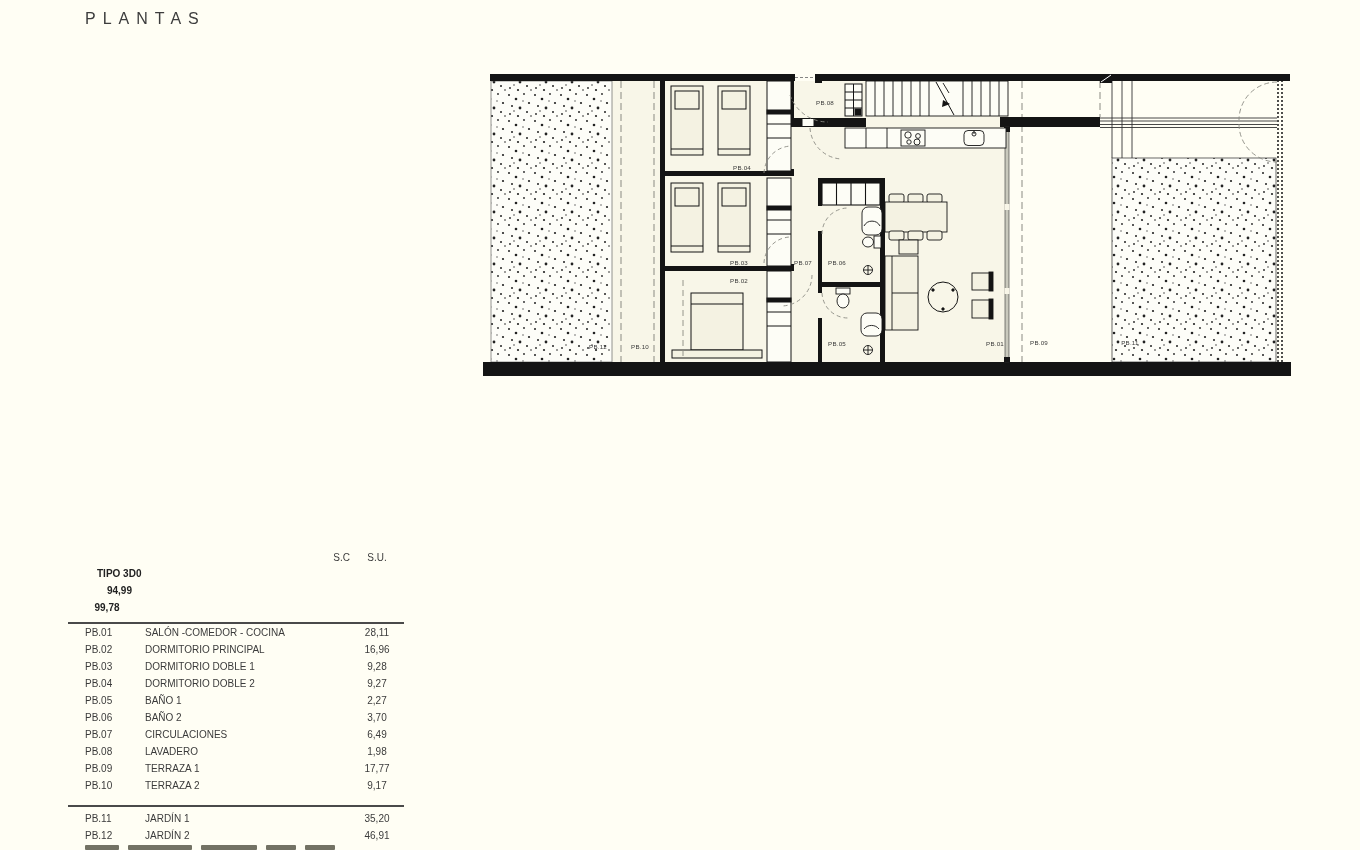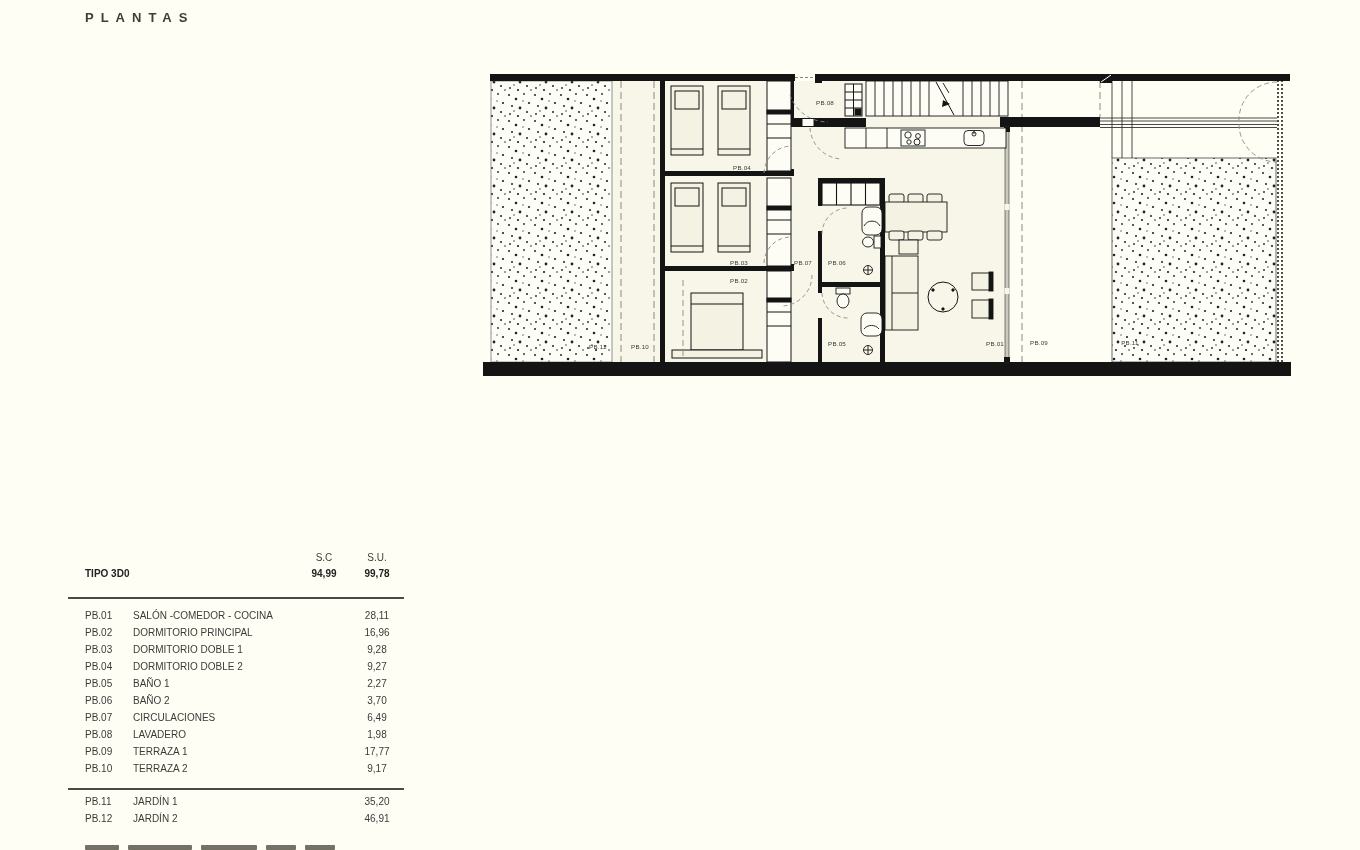--- a/index.html
+++ b/index.html
@@ -1,34 +1,34 @@
 <!DOCTYPE html>
 <html><head>
 <meta charset="utf-8">
 <style>
   html,body{margin:0;padding:0;width:1360px;height:850px;overflow:hidden;
     background:#FFFEF4;font-family:"Liberation Sans", sans-serif;color:#3b3b3b;}
   #sheet{position:relative;width:1360px;height:850px;}
 
-  .sheet-title{position:absolute;left:85px;top:10px;font-size:13px;
-    letter-spacing:7px;color:#3d3d3d;font-weight:700;}
+  .sheet-title{position:absolute;left:85px;top:10px;font-size:16px;
+    letter-spacing:7px;color:#3d3d3d;font-weight:400;}
 
   
   #plan{position:absolute;left:481px;top:66px;}
 
   
   #area-table{position:absolute;left:68px;top:551px;width:336px;font-size:10px;}
   #area-table .thead{display:flex;line-height:14px;}
   #area-table .trow{display:flex;line-height:17px;align-items:baseline;}
   .c-code{width:48px;padding-left:17px;flex:none;}
-  .c-name{flex:1;}
-  .c-sc{width:52px;text-align:center;flex:none;}
+  .c-name{flex:1;margin-left:12px;}
+  .c-sc{width:52px;text-align:right;flex:none;}
   .c-su{width:54px;text-align:center;flex:none;}
   .type-row{font-weight:bold;color:#222;border-bottom:2px solid #4a4a4a;
-    padding-bottom:15px;margin-bottom:8px;}
+    padding-bottom:6px;margin-bottom:0;flex-direction:column;}
   .type-row .c-code{padding-left:17px;width:150px;}
   .outdoor-sep{border-top:2px solid #4a4a4a;margin-top:11px;padding-top:3px;}
 
   
   #bottom-crop{position:absolute;left:85px;top:845px;height:5px;display:flex;gap:9px;}
   #bottom-crop span{display:block;height:5px;background:#5a594a;opacity:.85;border-radius:1px;}
 </style>
 </head>
 <body>
 

